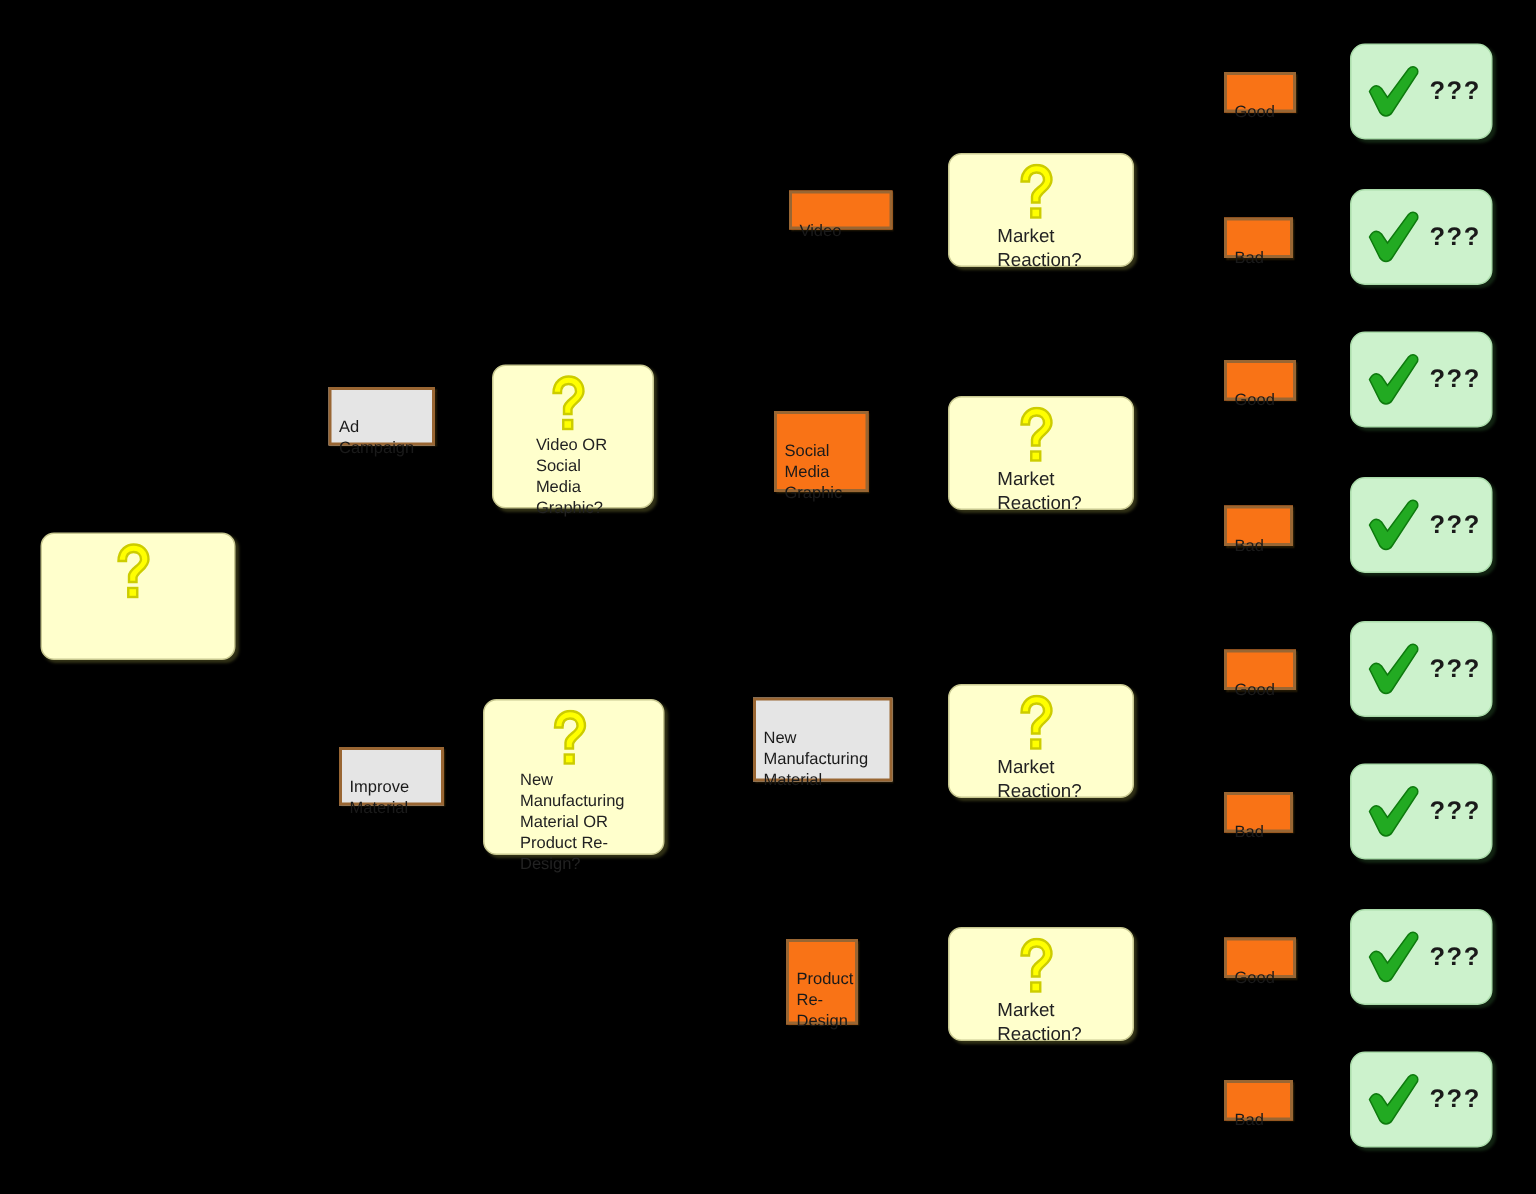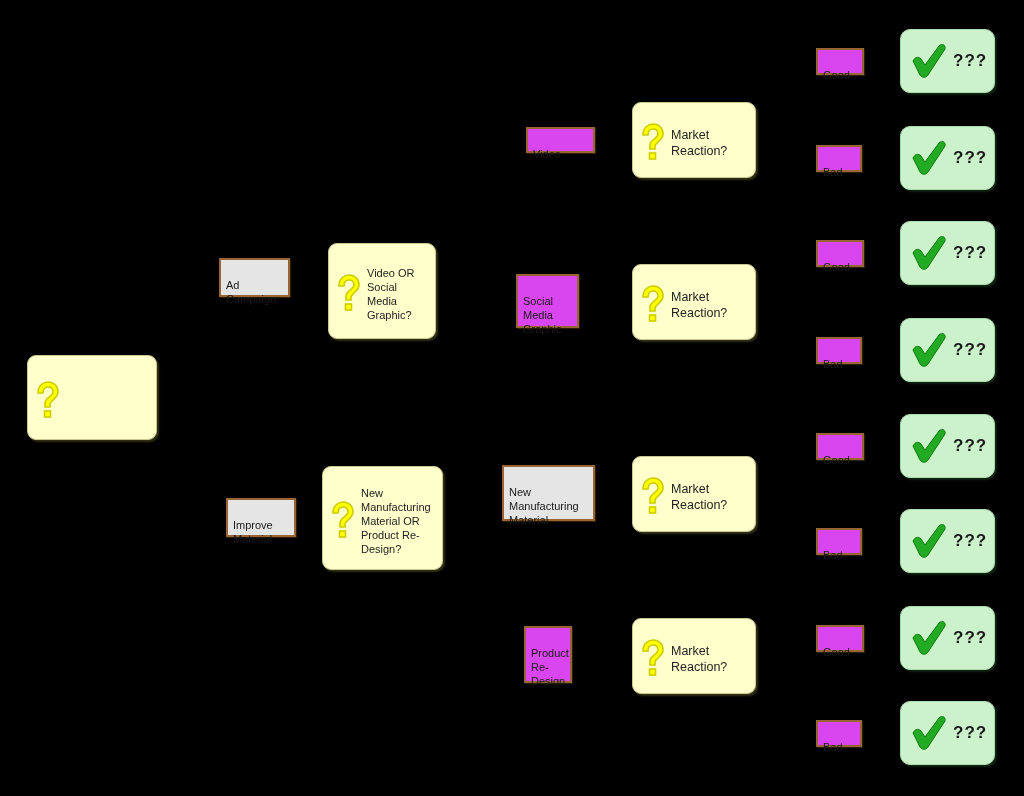--- a/index.html
+++ b/index.html
@@ -21,20 +21,21 @@
   .decision {
     position: absolute;
     box-sizing: border-box;
     background: #ffffcc;
     border: 1px solid #c8c890;
     border-radius: 9px;
     box-shadow: 2px 2px 2px rgba(90,90,40,0.55);
     display: flex;
     align-items: center;
     padding: 6px 8px 0 6px;
+    flex-direction: column;
   }
   .decision .q-icon {
     flex: 0 0 auto;
     width: 26px;
     height: 40px;
     margin-right: 6px;
     display: block;
   }
   .decision .q-text {
     font-size: 12.5px;
@@ -42,21 +43,21 @@
     color: #222222;
     white-space: pre-line;
   }
   .decision.root .q-text { font-size: 11px; line-height: 14px; }
   .decision.branch .q-text { font-size: 11px; line-height: 14px; }
 
   
   .edge-label {
     position: absolute;
     box-sizing: border-box;
-    background: #d946ef;
+    background: #f97316;
     border: 2px solid #996633;
     color: #1a1a1a;
     font-size: 11px;
     line-height: 14px;
     padding: 4px 5px;
     white-space: pre-line;
     box-shadow: 1px 1px 1px rgba(70,50,10,0.6);
   }
   .edge-label.bright { background: #e5e5e5; }
 

